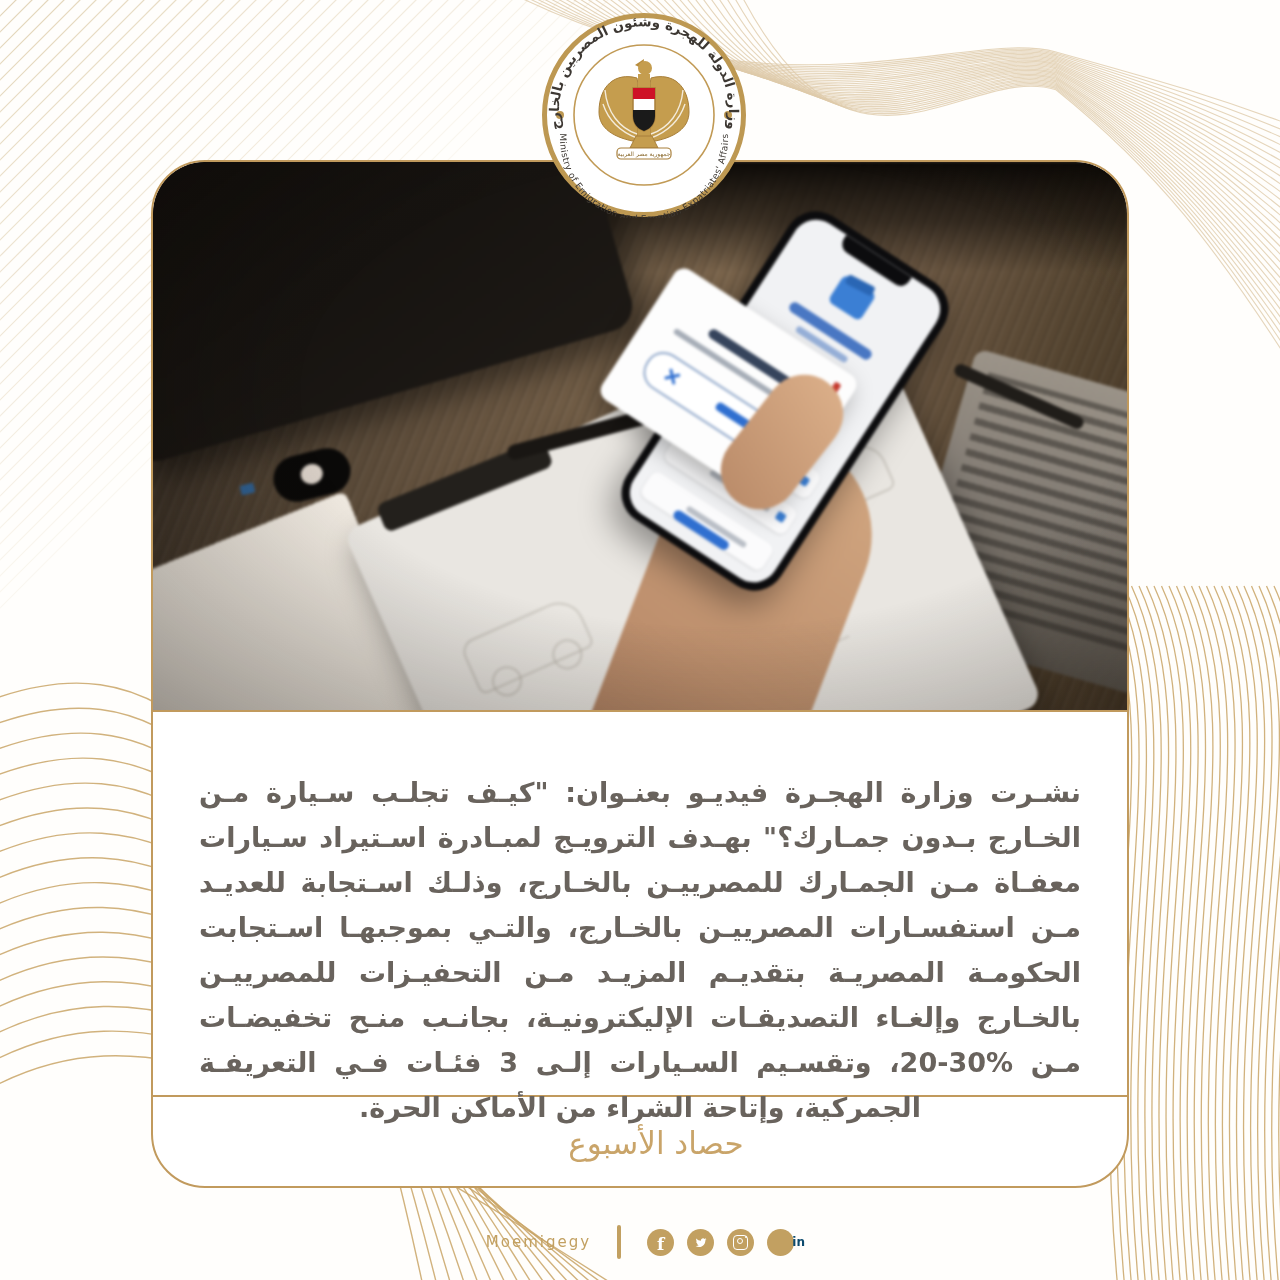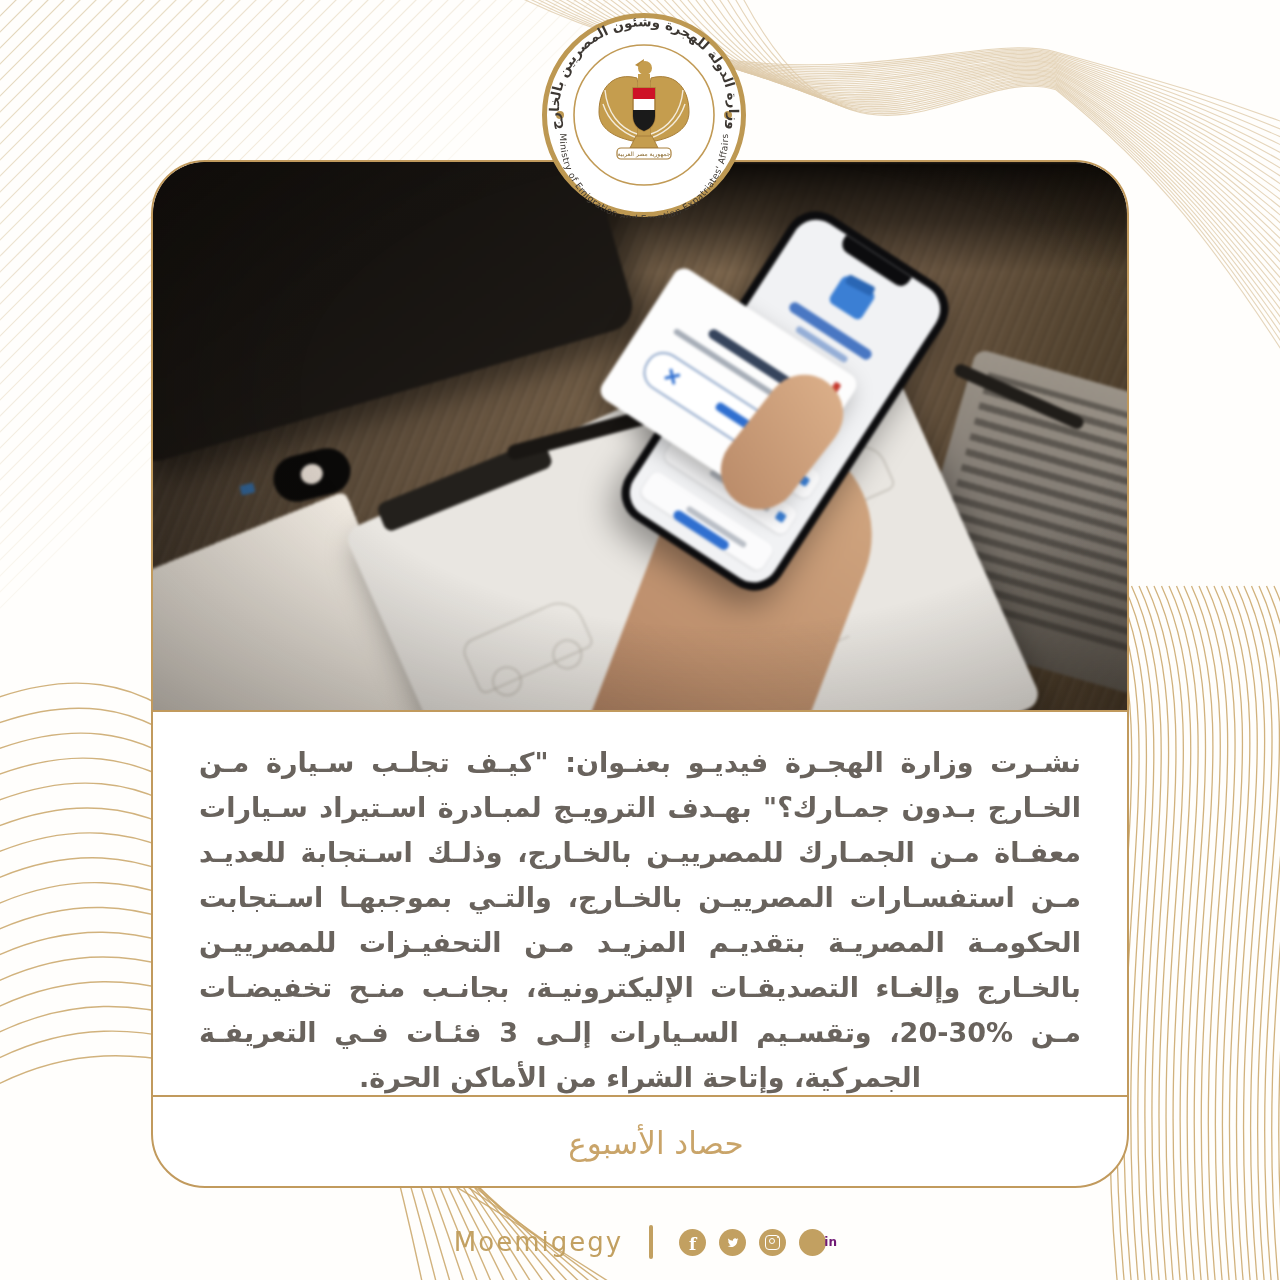--- a/index.html
+++ b/index.html
@@ -93,39 +93,39 @@
   .oc-sub{position:absolute;right:24px;top:56px;width:160px;height:6px;background:#a6adb7;border-radius:3px;}
   .pill{position:absolute;left:50%;top:80px;transform:translateX(-50%);width:162px;height:36px;
         border:2.5px solid #8ea6c9;border-radius:19px;background:#fff;}
   .pill b{position:absolute;right:26px;top:12px;width:56px;height:9px;background:#2f6fd0;border-radius:4px;}
   .pill .x1,.pill .x2{position:absolute;left:26px;top:9px;width:3px;height:16px;background:#2f6fd0;border-radius:2px;}
   .x1{transform:rotate(45deg);} .x2{transform:rotate(-45deg);}
   .vignette{position:absolute;inset:0;
         background:radial-gradient(ellipse at 58% 42%,rgba(0,0,0,0) 52%,rgba(16,11,6,.38) 100%);}
 
   
-  .article{height:383px;box-sizing:border-box;padding:28px 46px 0;direction:rtl;}
+  .article{height:383px;box-sizing:border-box;padding:58px 46px 0;direction:rtl;}
   .article p{margin:0;font-size:27px;font-weight:bold;color:#69635d;line-height:45px;
         text-align:justify;text-align-last:center;letter-spacing:0;}
 
   
   .harvest{height:92px;border-top:2.5px solid #c19a5d;display:flex;align-items:center;
         justify-content:center;direction:rtl;}
   .harvest span{font-size:31px;color:#c9a469;margin-left:32px;}
 
   
   .footer{position:absolute;left:0;top:1212px;width:1280px;height:60px;z-index:2;
         display:flex;align-items:center;justify-content:center;gap:26px;}
-  .handle{font-size:26px;letter-spacing:2px;color:#c2a061;}
+  .handle{font-size:15px;letter-spacing:2px;color:#c2a061;}
   .vbar{width:4px;height:34px;background:#c2a061;border-radius:2px;}
   .socials{display:flex;gap:13px;}
   .sc{width:27px;height:27px;border-radius:50%;background:#c2a061;position:relative;
         display:flex;align-items:center;justify-content:center;}
   .sc .fb{color:#fff;font-family:"DejaVu Serif",serif;font-weight:bold;font-size:17px;margin-top:3px;}
-  .sc .in{color:#701a75;font-weight:bold;font-size:12px;letter-spacing:0;padding-left:36px;}
+  .sc .in{color:#0c4a6e;font-weight:bold;font-size:12px;letter-spacing:0;padding-left:36px;}
   .ig-frame{width:13px;height:13px;border:1.7px solid #fff;border-radius:4px;position:relative;}
   .ig-frame:after{content:"";position:absolute;left:2.6px;top:2.6px;width:4.4px;height:4.4px;
         border:1.6px solid #fff;border-radius:50%;}
   .ig-frame:before{content:"";position:absolute;right:0.5px;top:0.5px;width:2px;height:2px;
         background:#fff;border-radius:50%;}
 </style>
 </head>
 <body>
 
 <svg id="decor" viewBox="0 0 1280 1280" xmlns="http://www.w3.org/2000/svg">

